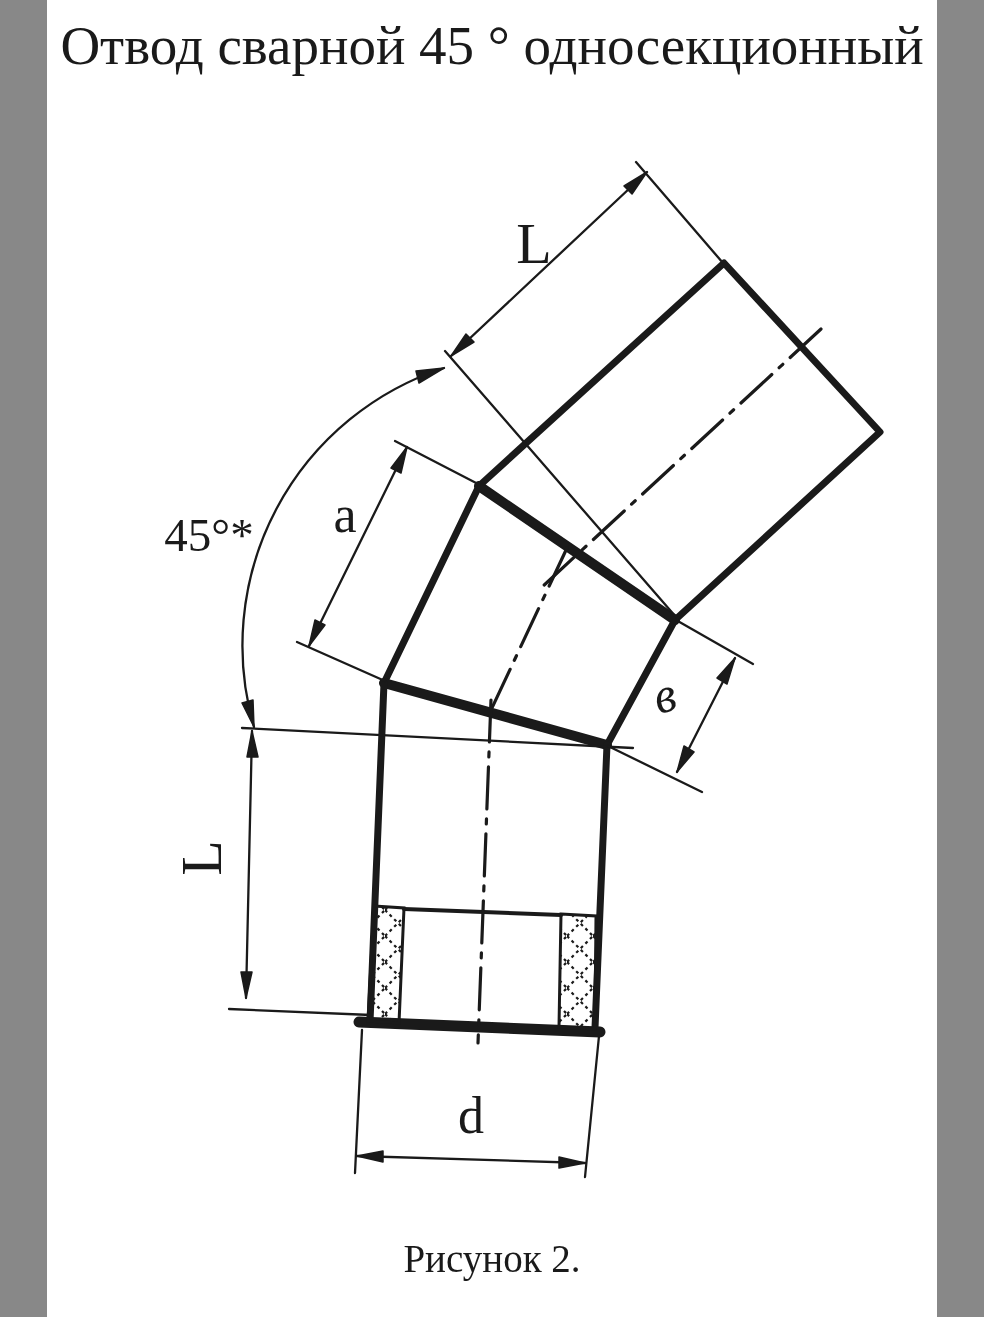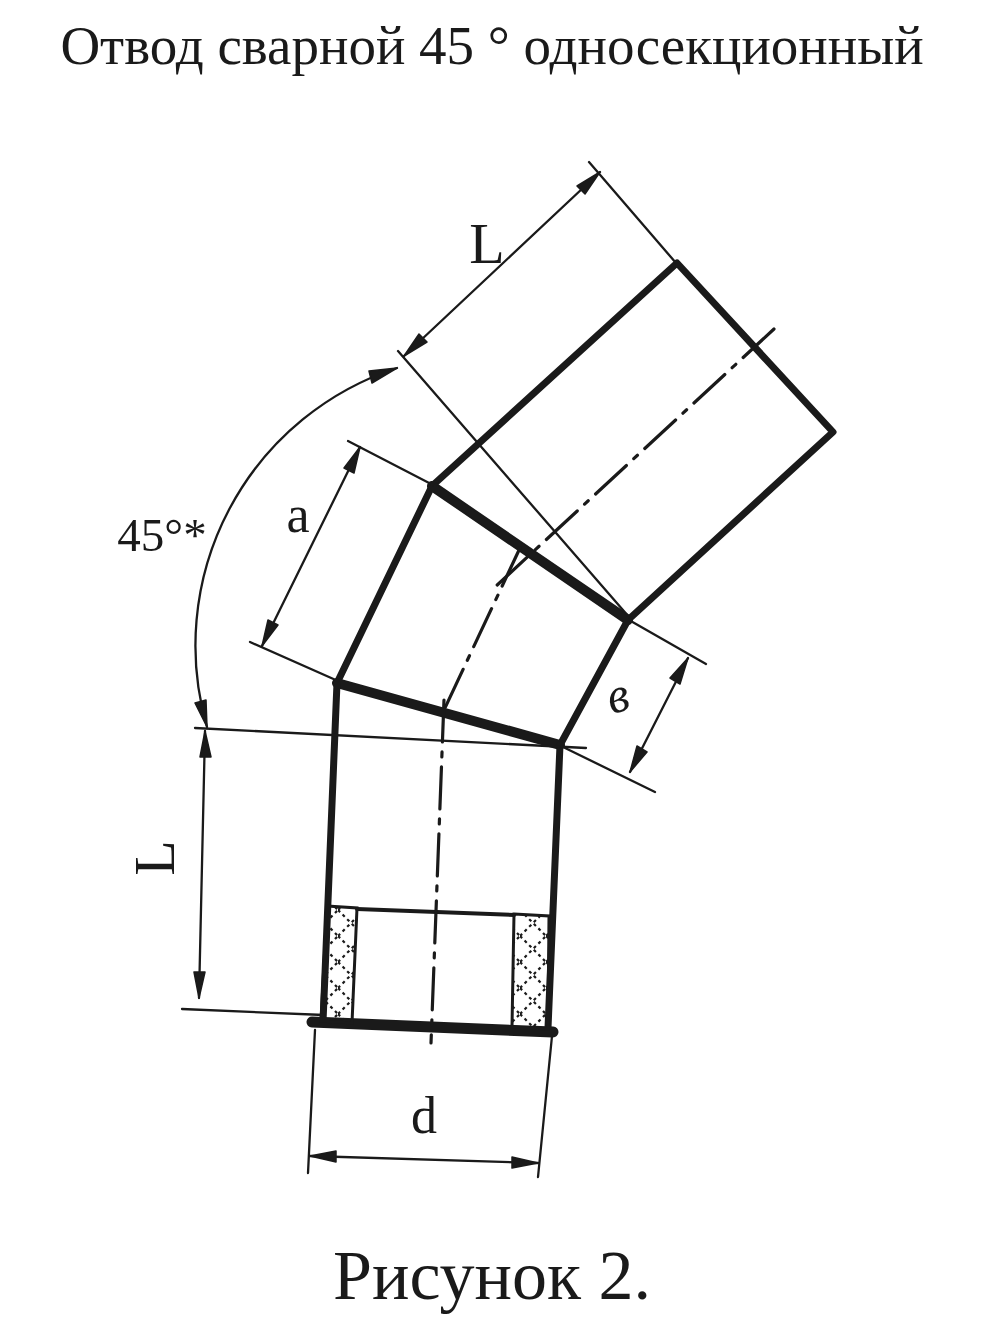--- a/index.html
+++ b/index.html
@@ -1,29 +1,29 @@
 <!DOCTYPE html>
 <html style="--paper: #ffffff; --ink: #1a1a1a;"><head>
 <meta charset="utf-8">
 <style>
   :root { --paper:#ffffff; --ink:#1a1a1a; }
   html,body { margin:0; padding:0; background:#888; }
   .page {
-    position:relative; width:984px; height:1317px; margin:0 auto;
+    position:relative; width:890px; height:1317px; margin:0 auto;
     background:var(--paper); overflow:hidden;
     font-family:"Liberation Serif", serif; color:var(--ink);
   }
   .title {
     position:absolute; top:14px; left:0; right:0;
     text-align:center; font-size:55px; font-weight:400;
     letter-spacing:0px; white-space:nowrap;
   }
   .caption {
     position:absolute; top:1236px; left:0; right:0;
-    text-align:center; font-size:70px; font-weight:400;
+    text-align:center; font-size:39px; font-weight:400;
   }
   svg.drawing { position:absolute; left:0; top:0; width:984px; height:1317px; }
   .ln   { stroke:var(--ink); fill:none; stroke-linecap:round; stroke-linejoin:round; }
   .thick{ stroke-width:7; }
   .weld { stroke-width:10; }
   .cap  { stroke-width:11; }
   .thin { stroke-width:2.3; }
   .mid  { stroke-width:4; }
   .cl   { stroke-width:3.2; stroke-dasharray:42 10 5 10; }
   .ah   { fill:var(--ink); stroke:var(--ink); stroke-width:1.5; stroke-linejoin:round; }

